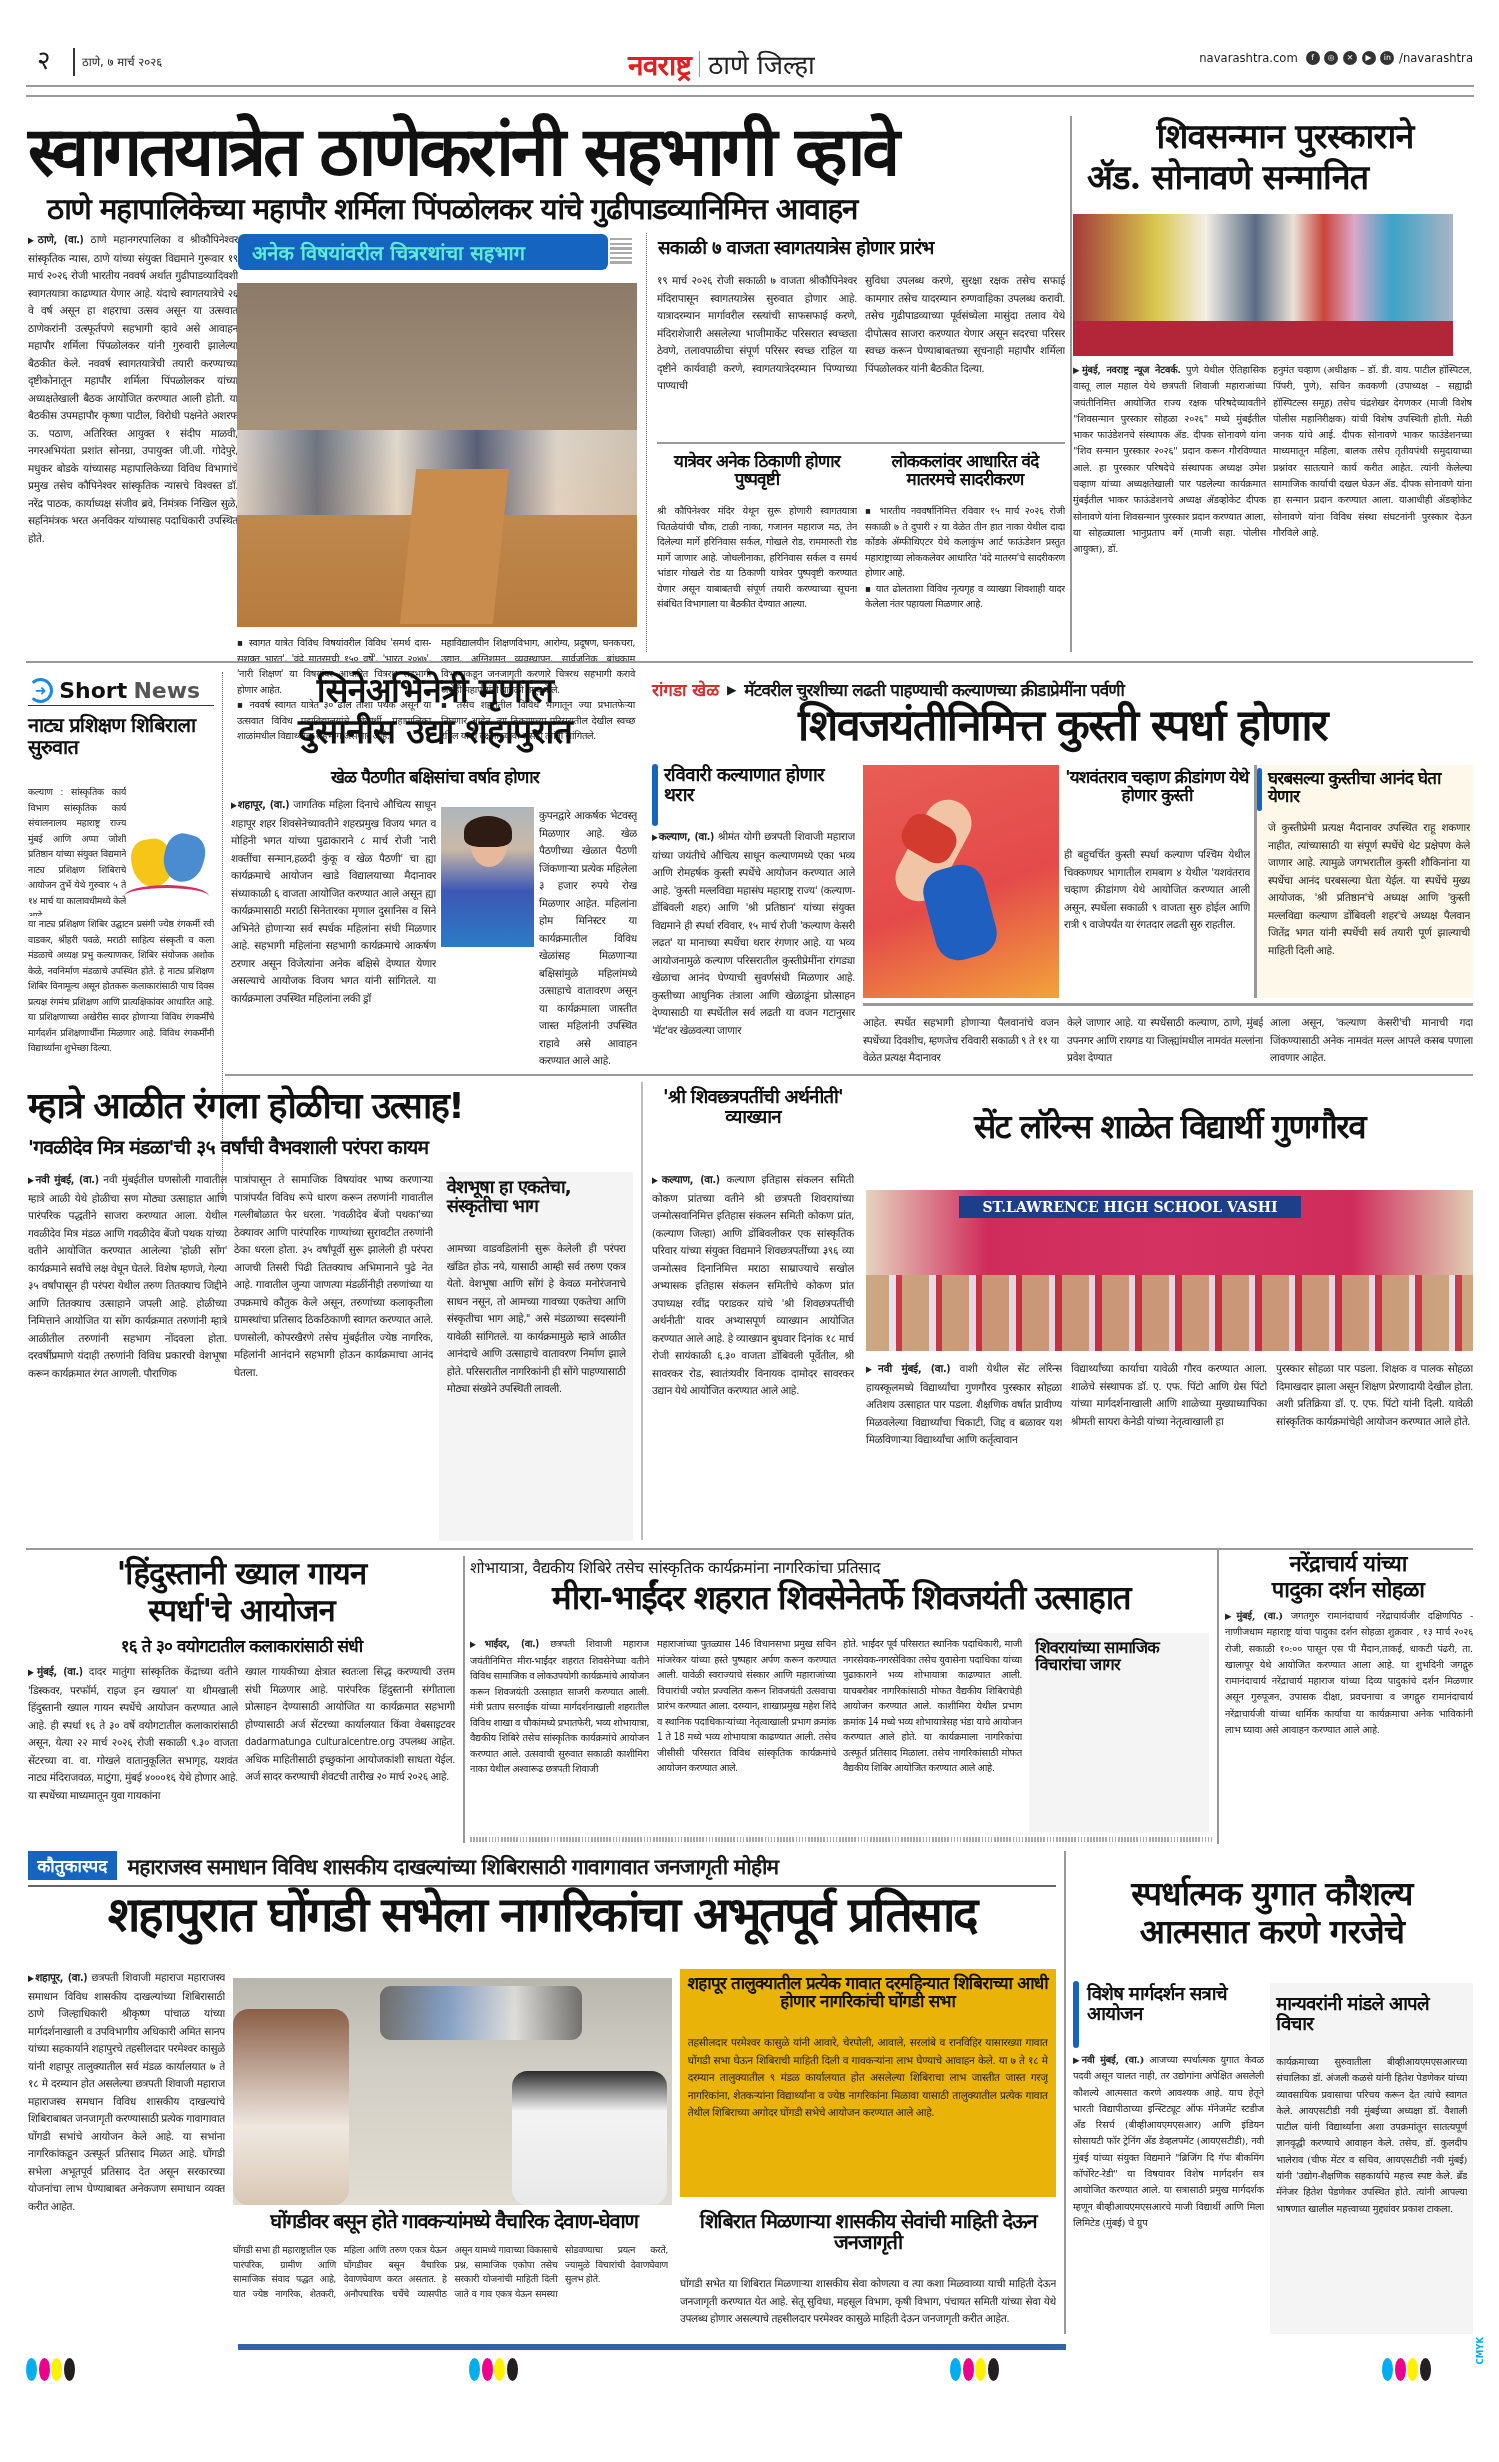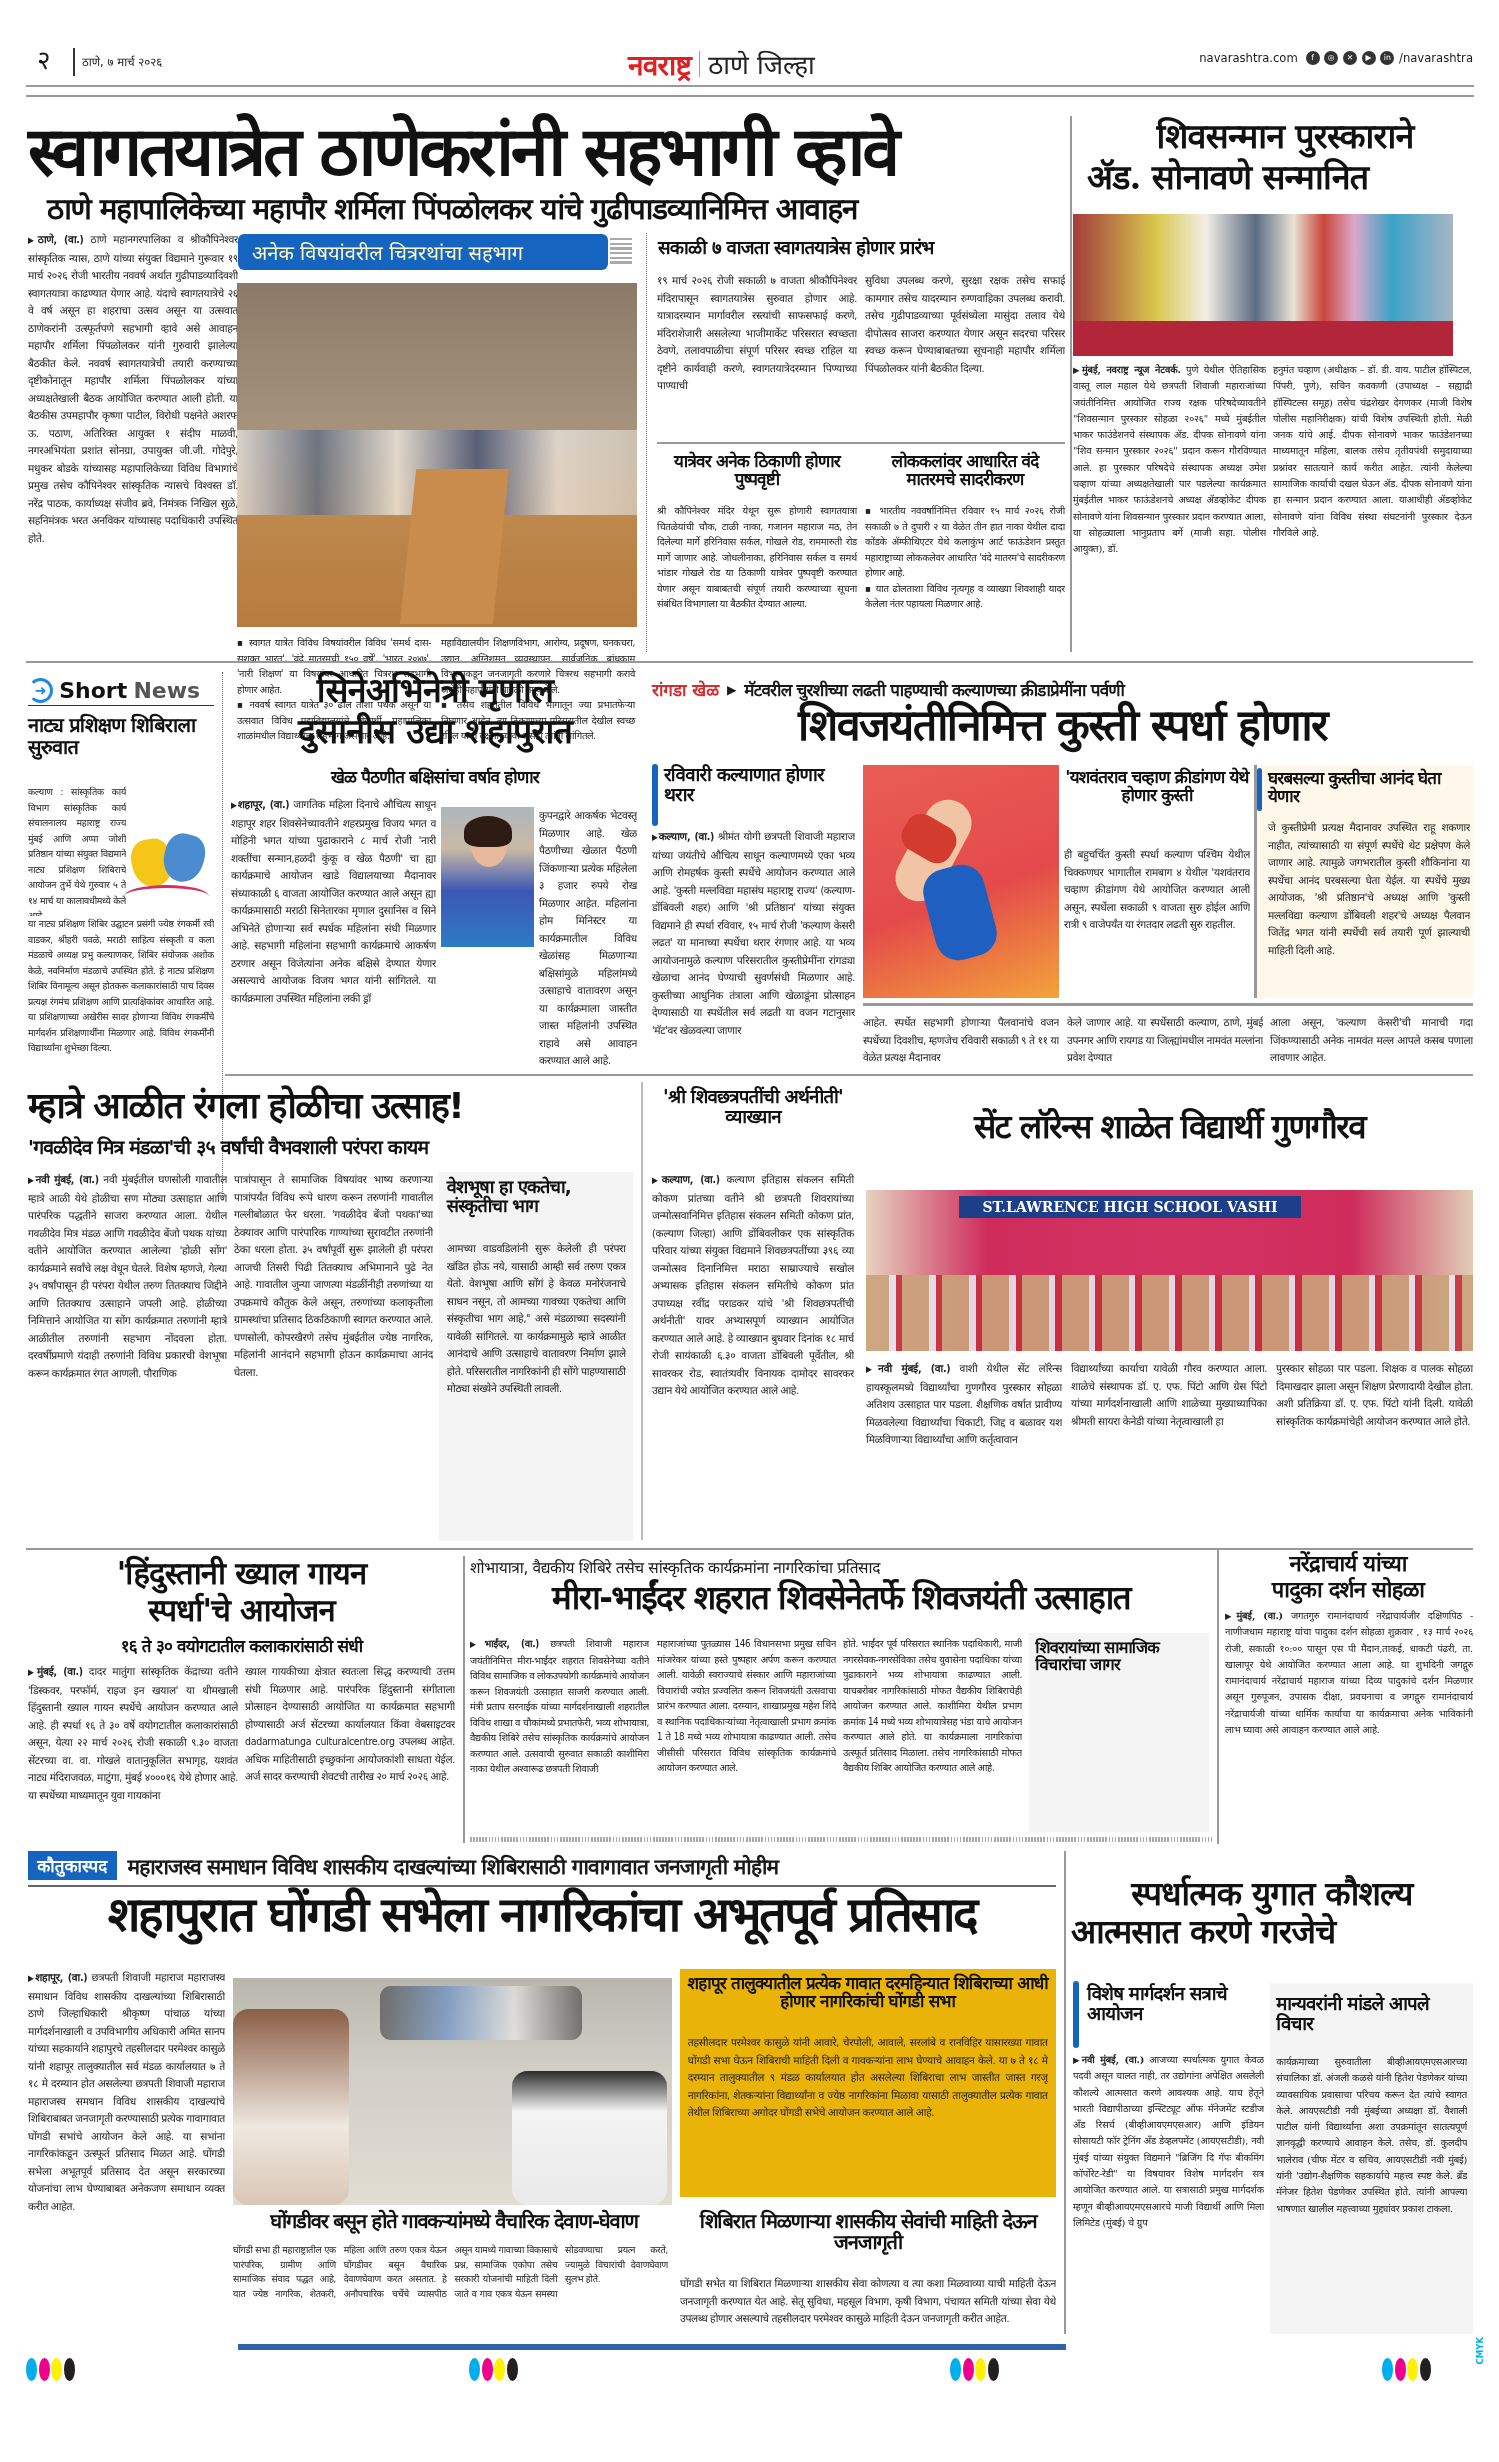--- a/index.html
+++ b/index.html
@@ -10,21 +10,21 @@
   .serif-text { font-family: "DejaVu Serif", serif; font-size: 10.5px; line-height: 18px; text-align: justify; color: #222; letter-spacing: -0.2px; }
   .hl { font-family: "DejaVu Sans", sans-serif; font-weight: bold; color: #111; letter-spacing: -1.6px; line-height: 1.05; }
   .hl-serif { font-family: "DejaVu Serif", serif; color: #111; line-height: 1.1; letter-spacing: -0.8px; }
   .dateline::before { content: "\25B6 "; font-size: 8.5px; }
   .dateline b { font-weight: bold; }
   .photo { position: absolute; overflow: hidden; }
   .vrule { position: absolute; width: 0; border-left: 1.6px dotted #666; }
   .vrule-solid { position: absolute; width: 2.3px; background: #999; }
   .hrule { position: absolute; height: 2.3px; background: #999; }
   .blue-bar { position: absolute; width: 6.2px; background: #1565c0; border-radius: 3.1px; }
-  .pill { position: absolute; background: #1565c0; color: #fef9c3; font-weight: normal; border-radius: 6.2px; padding: 4.7px 14px; font-size: 20px; }
+  .pill { position: absolute; background: #1565c0; color: #5eead4; font-weight: bold; border-radius: 6.2px; padding: 4.7px 14px; font-size: 20px; }
   .reg { position: absolute; display: flex; gap: 1.6px; }
   .reg span { width: 11px; height: 23px; border-radius: 50%; display: inline-block; }
   .icon-circle { display: inline-block; width: 14px; height: 14px; border-radius: 50%; background: #333; color: #fff; font-size: 7.8px; text-align: center; line-height: 14px; margin-right: 1.6px; vertical-align: middle; }
 </style>
 </head>
 <body>
 
 <div class="abs" style="left:26px; top:45px; width:1447px; height:31px;">
   <span class="abs" style="left:11px; top:0; font-size:26px; line-height:31px;">२</span>
   <span class="abs" style="left:47px; top:3.1px; width:1.6px; height:28px; background:#333;"></span>
@@ -234,21 +234,21 @@
   <h4 class="abs hl" style="left:6.2px; top:6.2px; width:363px; font-size:17px; text-align:center; letter-spacing:-0.8px;">शहापूर तालुक्यातील प्रत्येक गावात दरमहिन्यात शिबिराच्या आधी होणार नागरिकांची घोंगडी सभा</h4>
   <div class="abs body-text" style="left:7.8px; top:65px; width:360px; height:155px; overflow:hidden;">तहसीलदार परमेश्वर कासुळे यांनी आवारे, चेरपोली, आवाले, सरलांबे व रानविहिर यासारख्या गावात घोंगडी सभा घेऊन शिबिराची माहिती दिली व गावकऱ्यांना लाभ घेण्याचे आवाहन केले. या ७ ते १८ मे दरम्यान तालुक्यातील ९ मंडळ कार्यालयात होत असलेल्या शिबिराचा लाभ जास्तीत जास्त गरजू नागरिकांना, शेतकऱ्यांना विद्यार्थ्यांना व ज्येष्ठ नागरिकांना मिळावा यासाठी तालुक्यातील प्रत्येक गावात तेथील शिबिराच्या अगोदर घोंगडी सभेचे आयोजन करण्यात आले आहे.</div>
 </div>
 <h3 class="abs hl" style="left:233px; top:2211px; width:442px; font-size:20px; text-align:center; letter-spacing:-1.2px;">घोंगडीवर बसून होते गावकऱ्यांमध्ये वैचारिक देवाण-घेवाण</h3>
 <div class="abs body-text" style="left:233px; top:2243px; width:435px; height:85px; overflow:hidden; font-size:9.3px; line-height:14.7px; column-count:4; column-gap:7.8px;">घोंगडी सभा ही महाराष्ट्रातील एक पारंपरिक, ग्रामीण आणि सामाजिक संवाद पद्धत आहे, यात ज्येष्ठ नागरिक, शेतकरी, महिला आणि तरुण एकत्र येऊन घोंगडीवर बसून वैचारिक देवाणघेवाण करत असतात. हे अनौपचारिक चर्चेचे व्यासपीठ असून यामध्ये गावाच्या विकासाचे प्रश्न, सामाजिक एकोपा तसेच सरकारी योजनांची माहिती दिली जाते व गाव एकत्र येऊन समस्या सोडवण्याचा प्रयत्न करते, ज्यामुळे विचारांची देवाणघेवाण सुलभ होते.</div>
 <h3 class="abs hl" style="left:680px; top:2211px; width:376px; font-size:20px; text-align:center; letter-spacing:-1.2px;">शिबिरात मिळणाऱ्या शासकीय सेवांची माहिती देऊन जनजागृती</h3>
 <div class="abs body-text" style="left:680px; top:2275px; width:376px; height:59px; overflow:hidden;">घोंगडी सभेत या शिबिरात मिळणाऱ्या शासकीय सेवा कोणत्या व त्या कशा मिळवाव्या याची माहिती देऊन जनजागृती करण्यात येत आहे. सेतू सुविधा, महसूल विभाग, कृषी विभाग, पंचायत समिती यांच्या सेवा येथे उपलब्ध होणार असल्याचे तहसीलदार परमेश्वर कासुळे माहिती देऊन जनजागृती करीत आहेत.</div>
 
 <div class="vrule-solid" style="left:1064px; top:1851px; height:483px; width:1.6px;"></div>
 <h2 class="abs hl-serif" style="left:1071px; top:1876px; width:402px; font-size:33px; text-align:center; font-weight:bold;">स्पर्धात्मक युगात कौशल्य</h2>
-<h2 class="abs hl-serif" style="left:1071px; top:1914px; width:402px; font-size:33px; text-align:left; font-weight:bold;">आत्मसात करणे गरजेचे</h2>
+<h2 class="abs hl-serif" style="left:1071px; top:1914px; width:402px; font-size:33px; text-align:center; font-weight:bold;">आत्मसात करणे गरजेचे</h2>
 <div class="blue-bar" style="left:1073px; top:1981px; height:67px;"></div>
 <h3 class="abs hl-serif" style="left:1087px; top:1984px; width:179px; font-size:18.6px;">विशेष मार्गदर्शन सत्राचे आयोजन</h3>
 <div class="abs serif-text" style="left:1073px; top:2052px; width:191px; height:279px; overflow:hidden; font-size:9.7px; line-height:16.3px;">
   <span class="dateline"><b>नवी मुंबई, (वा.)</b></span>
   <span>आजच्या स्पर्धात्मक युगात केवळ पदवी असून चालत नाही, तर उद्योगांना अपेक्षित असलेली कौशल्ये आत्मसात करणे आवश्यक आहे. याच हेतूने भारती विद्यापीठाच्या इन्स्टिट्यूट ऑफ मॅनेजमेंट स्टडीज अँड रिसर्च (बीव्हीआयएमएसआर) आणि इंडियन सोसायटी फॉर ट्रेनिंग अँड डेव्हलपमेंट (आयएसटीडी), नवी मुंबई यांच्या संयुक्त विद्यमाने "ब्रिजिंग दि गॅपः बीकमिंग कॉर्पोरेट-रेडी" या विषयावर विशेष मार्गदर्शन सत्र आयोजित करण्यात आले. या सत्रासाठी प्रमुख मार्गदर्शक म्हणून बीव्हीआयएमएसआरचे माजी विद्यार्थी आणि मिला लिमिटेड (मुंबई) चे ग्रुप</span>
 </div>
 <div class="abs" style="left:1270px; top:1983px; width:203px; height:351px; background:#f4f4f4;">
   <h3 class="abs hl-serif" style="left:6.2px; top:11px; width:191px; font-size:18.6px;">मान्यवरांनी मांडले आपले विचार</h3>
   <div class="abs serif-text" style="left:6.2px; top:71px; width:191px; height:276px; overflow:hidden; font-size:9.7px; line-height:16.3px;">कार्यक्रमाच्या सुरुवातीला बीव्हीआयएमएसआरच्या संचालिका डॉ. अंजली कळसे यांनी हितेश पेडणेकर यांच्या व्यावसायिक प्रवासाचा परिचय करून देत त्यांचे स्वागत केले. आयएसटीडी नवी मुंबईच्या अध्यक्षा डॉ. वैशाली पाटील यांनी विद्यार्थ्यांना अशा उपक्रमांतून सातत्यपूर्ण ज्ञानवृद्धी करण्याचे आवाहन केले. तसेच, डॉ. कुलदीप भालेराव (चीफ मेंटर व सचिव, आयएसटीडी नवी मुंबई) यांनी 'उद्योग-शैक्षणिक सहकार्याचे महत्त्व स्पष्ट केले. ब्रँड मॅनेजर हितेश पेडणेकर उपस्थित होते. त्यांनी आपल्या भाषणात खालील महत्त्वाच्या मुद्द्यांवर प्रकाश टाकला.</div>
 </div>

